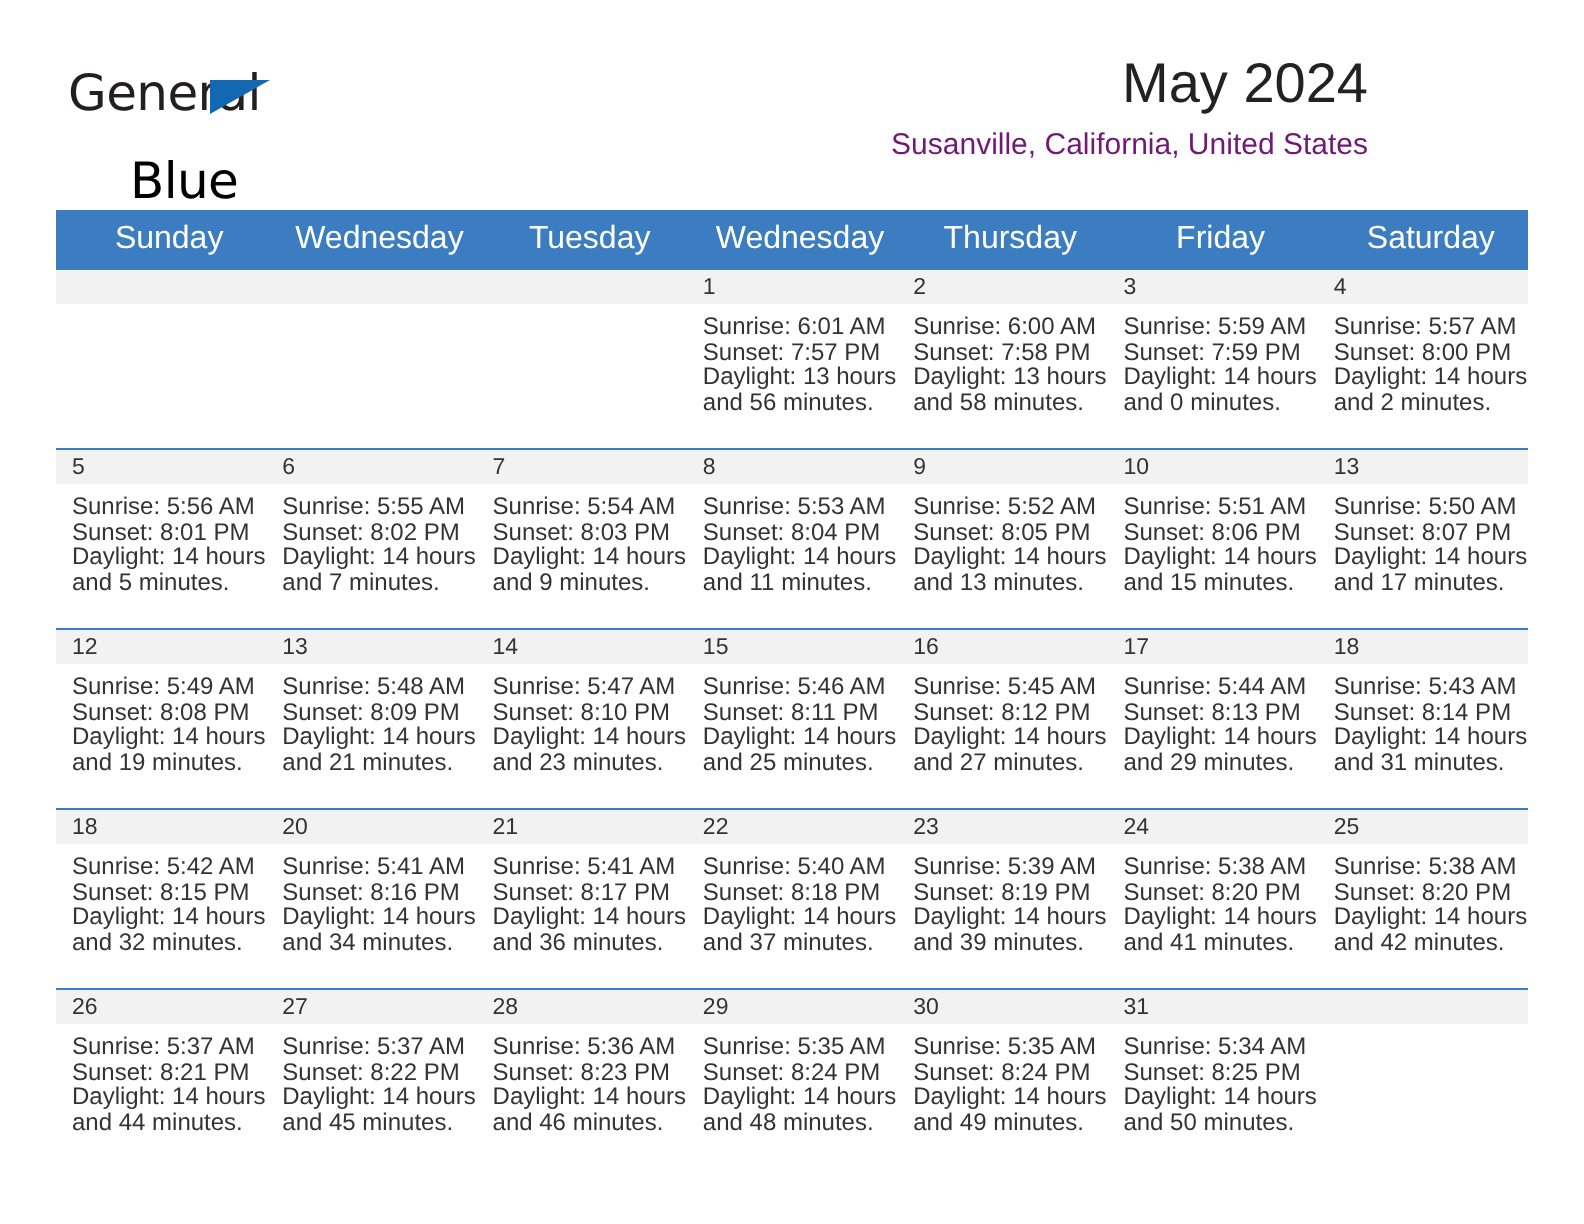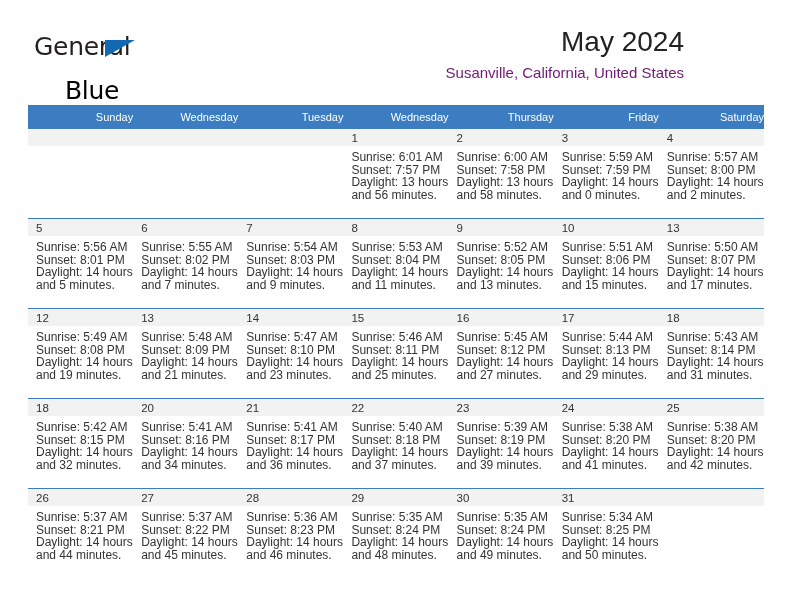--- a/index.html
+++ b/index.html
@@ -95,23 +95,23 @@
     width: 736px;
   }
   table.cal {
     width: 736px;
     border-collapse: collapse;
     table-layout: fixed;
   }
   table.cal th {
     background: #3b7dc0;
     color: #ffffff;
-    font-size: 11px;
+    font-size: 16px;
     font-weight: normal;
-    text-align: right;
+    text-align: center;
     padding: 6px 0 6px 8px;
     height: 20px;
     box-sizing: border-box;
   }
   td.day {
     vertical-align: top;
     padding: 0;
     height: 89px;
     border-top: 1px solid #3b7dc0;
     background: #ffffff;

